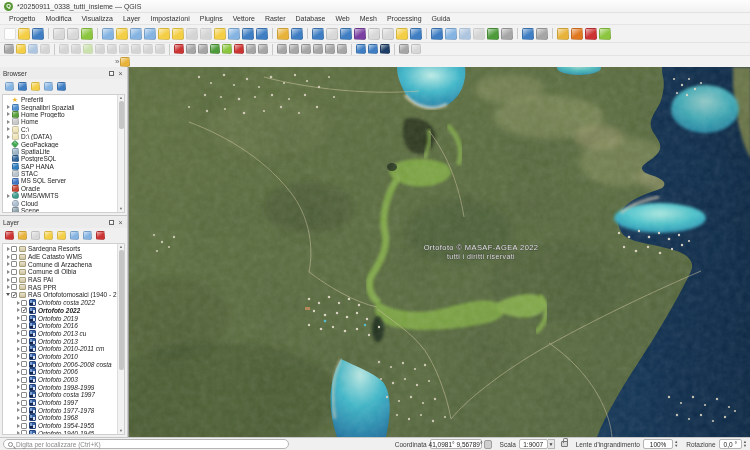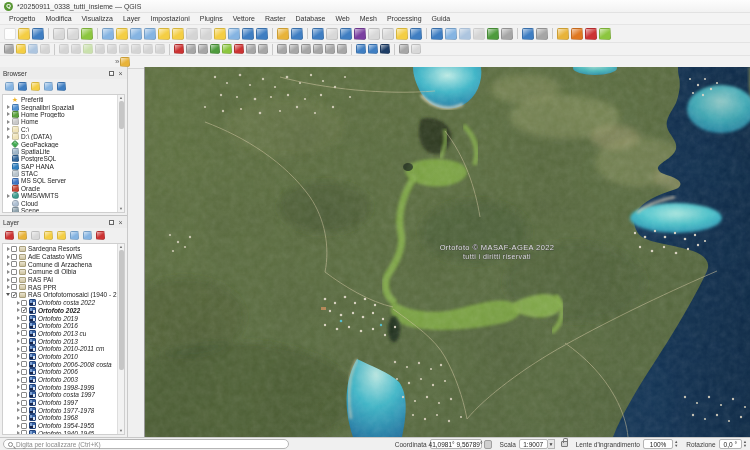--- a/index.html
+++ b/index.html
@@ -34,21 +34,21 @@
   .c-lblue{background-color:#85b4e2;}
   .c-navy{background-color:#1d3d66;}
   .c-green{background-color:#4e9b3c;}
   .c-lgreen{background-color:#8cc63f;}
   .c-red{background-color:#cc3333;}
   .c-purple{background-color:#7a3fa0;}
   .c-orange{background-color:#e07820;}
   .overflow-chevron{margin-left:112px;color:#666;font-size:8px;line-height:8px;}
 
   
-  .main{position:absolute;top:67px;left:0;right:0;bottom:13px;display:flex;gap:16px;}
+  .main{position:absolute;top:67px;left:0;right:0;bottom:13px;display:flex;}
   .leftcol{width:128px;flex:0 0 128px;display:flex;flex-direction:column;background:#f0f0f0;border-right:1px solid #c9c9c9;}
 
   .panel{display:flex;flex-direction:column;overflow:hidden;}
   .panel-browser{height:149px;flex:0 0 149px;border-bottom:1px solid #c4c4c4;}
   .panel-layer{flex:1;}
   .panel-header{height:12px;display:flex;align-items:center;padding:0 3px;background:#ececec;}
   .panel-title{flex:1;font-size:6.5px;color:#333;}
   .phbtn{width:7px;height:7px;margin-left:2px;display:flex;align-items:center;justify-content:center;color:#555;font-size:7px;line-height:7px;}
   .dock-glyph{width:5px;height:5px;border:1px solid #666;background:linear-gradient(#fff,#fff) 0 0/5px 1.5px no-repeat;}
   .panel-toolbar{height:15px;display:flex;align-items:center;padding:0 3px;background:#f0f0f0;}

